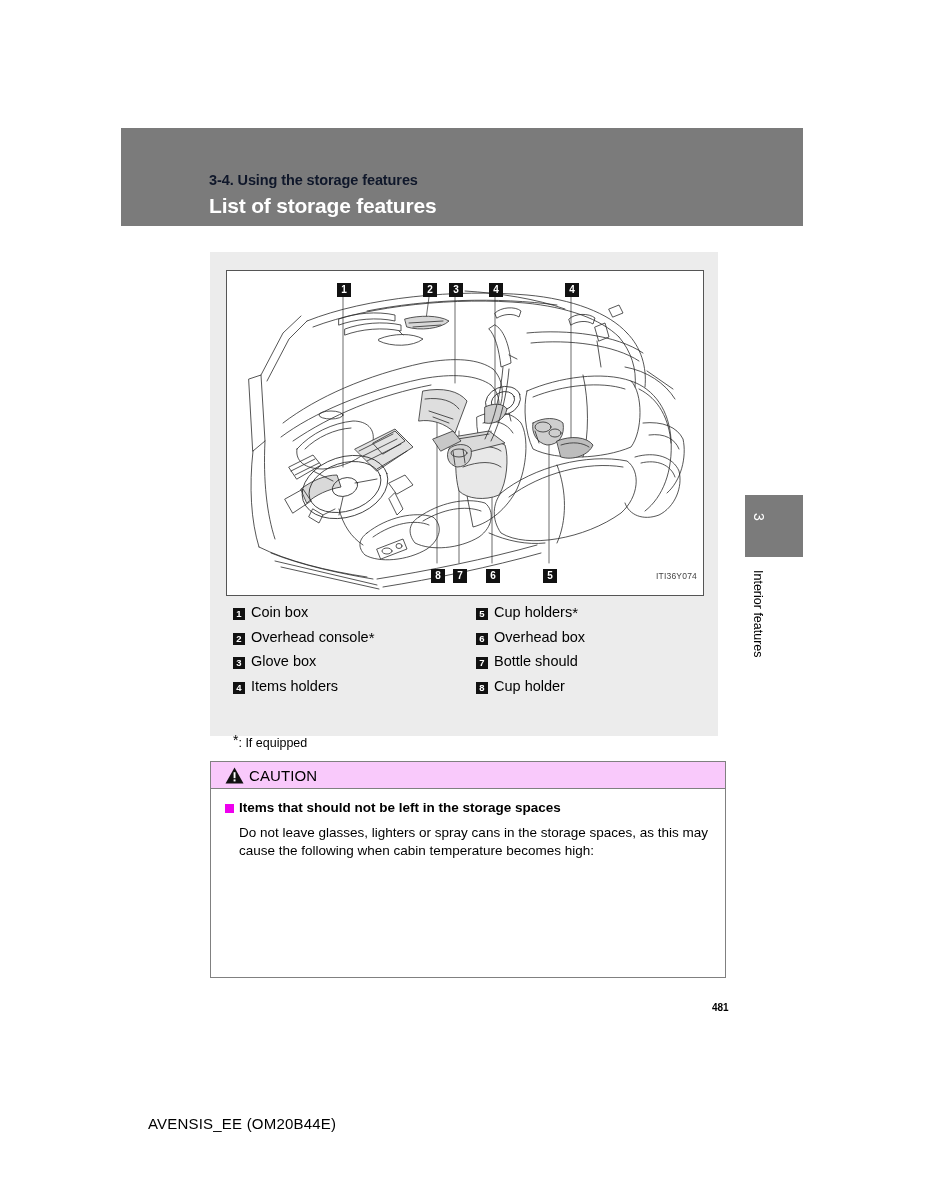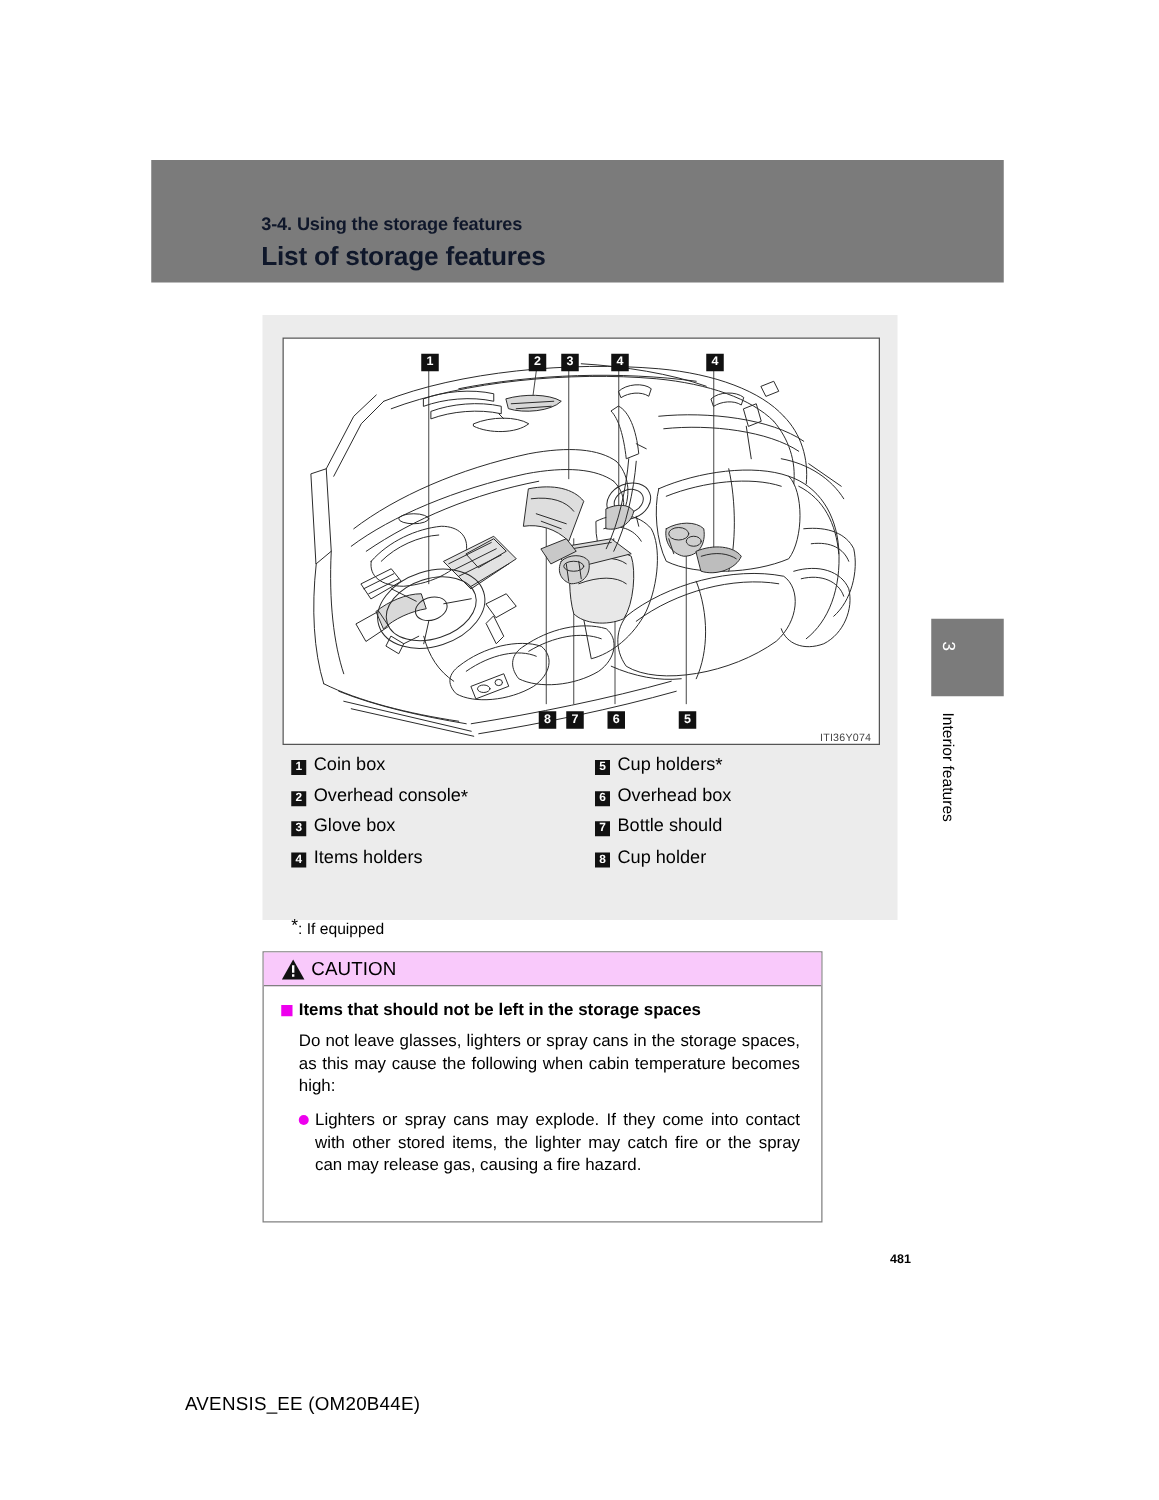--- a/index.html
+++ b/index.html
@@ -31,21 +31,21 @@
     top: 44px;
     color: #0f172a;
     font-size: 14.5px;
     font-weight: bold;
     letter-spacing: -0.1px;
   }
   .header-title {
     position: absolute;
     left: 88px;
     top: 66px;
-    color: #0f172a;
+    color: #ffffff;
     font-size: 21px;
     font-weight: bold;
     letter-spacing: -0.2px;
   }
 
   
   .chapter-tab {
     position: absolute;
     left: 745px;
     top: 495px;
@@ -89,21 +89,21 @@
     width: 478px;
     height: 326px;
     background: #ffffff;
     border: 1px solid #555;
     box-sizing: border-box;
     overflow: hidden;
   }
   .figure-code {
     position: absolute;
     right: 6px;
-    bottom: 0;
+    bottom: 14px;
     font-size: 8.5px;
     color: #444;
     letter-spacing: 0.2px;
   }
   .illus-svg { position: absolute; left: 0; top: 0; }
 
   
   .callout {
     position: absolute;
     width: 14px;
@@ -165,21 +165,21 @@
   .legend-note .star {
     font-size: 14px;
     vertical-align: 2px;
   }
 
   
   .caution-box {
     position: absolute;
     left: 210px;
     top: 761px;
-    width: 448px;
+    width: 516px;
     height: 217px;
     border: 1px solid #808080;
     box-sizing: border-box;
     background: #fff;
   }
   .caution-head {
     height: 26px;
     background: #f9c9fb;
     border-bottom: 1px solid #808080;
     display: flex;
@@ -510,21 +510,17 @@
 
   <div class="caution-body">
     <div class="sub-head">
       <span class="sq-bullet"></span>
       <span>Items that should not be left in the storage spaces</span>
     </div>
 
     <p class="para">Do not leave glasses, lighters or spray cans in the storage spaces, as this may cause the following when cabin temperature becomes high:</p>
 
 
-    <div class="bullet-row">
-      <span class="dot-bullet"></span>
-      <span class="bullet-text">Lighters or spray cans may explode. If they come into contact with other stored items, the lighter may catch fire or the spray can may release gas, causing a fire hazard.</span>
-    </div>
   </div>
 </div>
 
 <div class="page-number">481</div>
 <div class="doc-footer">AVENSIS_EE (OM20B44E)</div>
 
 </body></html>

